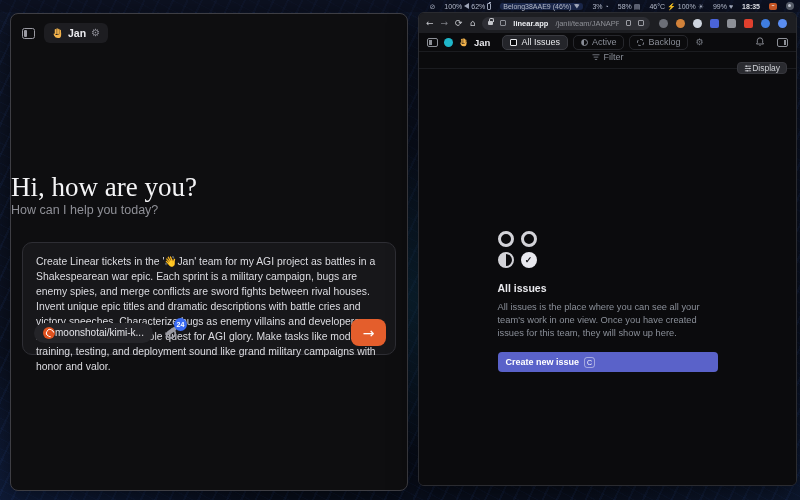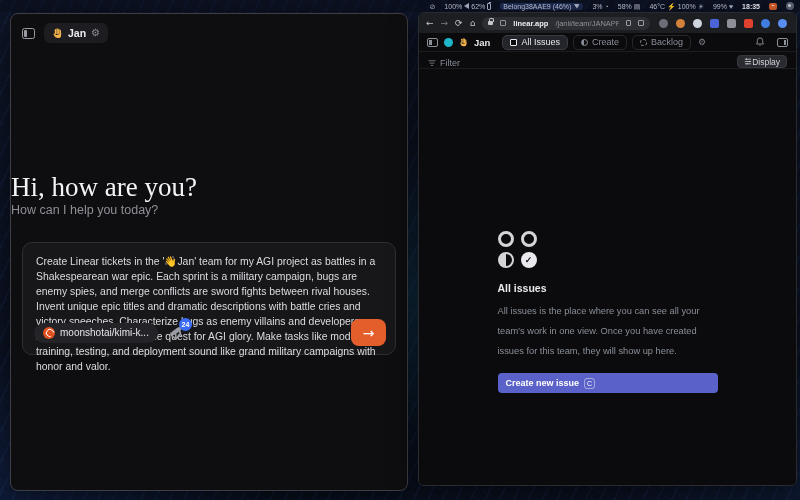--- a/index.html
+++ b/index.html
@@ -45,21 +45,21 @@
   .team-pill { display:flex; align-items:center; gap:5px; background:#1d1d21; border-radius:6px; padding:4px 8px; cursor:pointer; }
   .team-pill .label { font-size:10.5px; font-weight:bold; color:#ececf0; }
   .gear-glyph { font-size:10px; color:#8f8f98; line-height:1; }
   .hand { width:11px; height:11px; display:inline-block; }
   .greeting { position:absolute; top:158px; left:0; right:0; text-align:left; }
   .g-title { font-family:"Liberation Serif", serif; font-size:27px; color:#f4f4f6; }
   .g-sub { font-size:12.5px; color:#8f9097; }
   .composer { position:absolute; left:11px; right:11px; top:228px; height:113px; background:#17171a; border:1px solid #2e2e34; border-radius:10px; }
   .composer-text { padding:11px 13px 0 13px; font-size:10.4px; line-height:15px; color:#dcdce1; cursor:text; }
   .composer-controls { position:absolute; left:11px; right:9px; bottom:8px; display:flex; align-items:center; }
-  .model-pill { display:flex; align-items:center; gap:5px; background:#242428; border-radius:11px; padding:4px 9px; cursor:pointer; }
+  .model-pill { display:flex; align-items:center; background:#242428; border-radius:11px; padding:4px 9px; cursor:pointer; }
   .moonshot-logo { width:12px; height:12px; border-radius:50%; background:#e0521f; position:relative; flex:none; }
   .moonshot-logo::before { content:""; position:absolute; top:2.5px; left:3px; width:6px; height:6px; border:1.5px solid #fff; border-radius:50%; border-right-color:transparent; transform:rotate(35deg); }
   .model-pill .label { font-size:10px; color:#e3e3e8; }
   .tools-btn { position:relative; margin-left:12px; cursor:pointer; width:16px; height:16px; }
   .wrench { position:absolute; left:1px; top:4px; width:11px; height:4px; background:#9a9aa2; border-radius:2px; transform:rotate(-35deg); }
   .wrench::before { content:""; position:absolute; left:-2px; top:-2px; width:7px; height:7px; border:2px solid #9a9aa2; border-radius:50%; border-top-color:transparent; background:transparent; }
   .tools-badge { position:absolute; top:-7px; right:-6px; min-width:13px; height:13px; border-radius:50%; background:#3b6cf5; color:#fff; font-size:7px; font-weight:bold; display:flex; align-items:center; justify-content:center; }
   .send-btn { margin-left:auto; width:35px; height:27px; border:none; border-radius:8px; background:#e45e2c; color:#fff; font-size:14px; line-height:1; cursor:pointer; display:flex; align-items:center; justify-content:center; font-family:"DejaVu Sans", sans-serif; }
 
   
@@ -91,33 +91,33 @@
   .tab { display:flex; align-items:center; gap:4px; height:15px; padding:0 7px; border:1px solid #26272c; border-radius:5px; font-size:9px; color:#8a8e98; cursor:pointer; background:transparent; }
   .tab.active { background:#24252a; border-color:#3a3b41; color:#e8e9ec; }
   .ico-copy { width:7px; height:7px; position:relative; flex:none; }
   .ico-copy::before { content:""; position:absolute; top:0; right:0; width:4.5px; height:4.5px; border:1px solid currentColor; border-radius:1px; }
   .ico-copy::after { content:""; position:absolute; bottom:0; left:0; width:4.5px; height:4.5px; border:1px solid currentColor; border-radius:1px; background:#0b0b0d; }
   .ico-half { width:7px; height:7px; border:1px solid currentColor; border-radius:50%; background:linear-gradient(90deg, currentColor 50%, transparent 50%); flex:none; }
   .ico-dash { width:7px; height:7px; border:1px dashed currentColor; border-radius:50%; flex:none; }
   .lh-gear { font-size:9px; color:#7a7e87; margin-left:2px; cursor:pointer; line-height:1; }
   .lh-right { margin-left:auto; display:flex; align-items:center; gap:12px; }
   .bell { width:10px; height:10px; flex:none; cursor:pointer; }
-  .linear-filterbar { height:17px; display:flex; align-items:flex-end; padding:0 9px; border-bottom:1px solid #1b1c20; }
+  .linear-filterbar { height:17px; display:flex; align-items:center; padding:0 9px; border-bottom:1px solid #1b1c20;flex-direction:column; }
   .filter-lbl { display:flex; align-items:center; gap:4px; font-size:9px; color:#8a8e98; cursor:pointer; }
   .funnel { width:8px; height:7px; flex:none; }
   .display-btn { margin-left:auto; display:flex; align-items:center; background:#2a2b30; border:1px solid #36373d; border-radius:4px; height:13px; padding:0 6px; font-size:8.5px; color:#cfd1d6; cursor:pointer; }
   .sliders { width:8px; height:7px; flex:none; }
 
   .empty { width:220px; margin:162px auto 0 auto; }
   .coins { display:grid; grid-template-columns:16px 16px; gap:5px 7px; margin-bottom:14px; }
   .coin { width:16px; height:16px; border-radius:50%; border:3.5px solid #d3d3d8; background:transparent; }
   .coin.half { border-width:2px; background:linear-gradient(90deg,#d3d3d8 50%, transparent 50%); }
   .coin.check { border-width:0; background:#e9e9ee; color:#101013; font-size:9px; font-weight:bold; display:flex; align-items:center; justify-content:center; }
   .empty-title { font-size:10.5px; font-weight:bold; color:#e9e9ed; margin-bottom:7px; }
-  .empty-desc { font-size:9.3px; line-height:20px; color:#8a8f98; margin-bottom:12px; }
+  .empty-desc { font-size:9.3px; line-height:13px; color:#8a8f98; margin-bottom:12px; }
   .empty-actions { display:flex; gap:8px;flex-direction:column; }
   .btn-primary { display:flex; align-items:center; gap:5px; height:20px; padding:0 8px; background:#5a62c9; border:none; border-radius:4px; color:#fff; font-size:9px; font-weight:bold; cursor:pointer; }
   .kbd { display:inline-flex; align-items:center; justify-content:center; width:11px; height:11px; border:1px solid rgba(255,255,255,0.45); border-radius:3px; font-size:7px; font-weight:normal; }
   .btn-secondary { height:20px; padding:0 10px; background:#232428; border:1px solid #30313a; border-radius:4px; color:#cfd1d6; font-size:9px; cursor:pointer; }
 </style>
 </head>
 <body>
 
 <div class="desktop">
 
@@ -245,21 +245,21 @@
             </g>
           </svg>
         <span class="team-name">Jan</span>
         <div class="tabs">
           <span class="tab active">
               <span class="ico-copy"></span>
               <span>All Issues</span>
             </span>
           <span class="tab">
               <span class="ico-half"></span>
-              <span>Create</span>
+              <span>Active</span>
             </span>
           <span class="tab">
               <span class="ico-dash"></span>
               <span>Backlog</span>
             </span>
           <span class="lh-gear">⚙</span>
         </div>
         <div class="lh-right">
           <svg class="bell" viewBox="0 0 12 12">
               <path d="M6 1a3.2 3.2 0 0 0-3.2 3.2v2.6L1.8 8.4h8.4L9.2 6.8V4.2A3.2 3.2 0 0 0 6 1z" fill="none" stroke="#9da0a8" stroke-width="1"></path>

